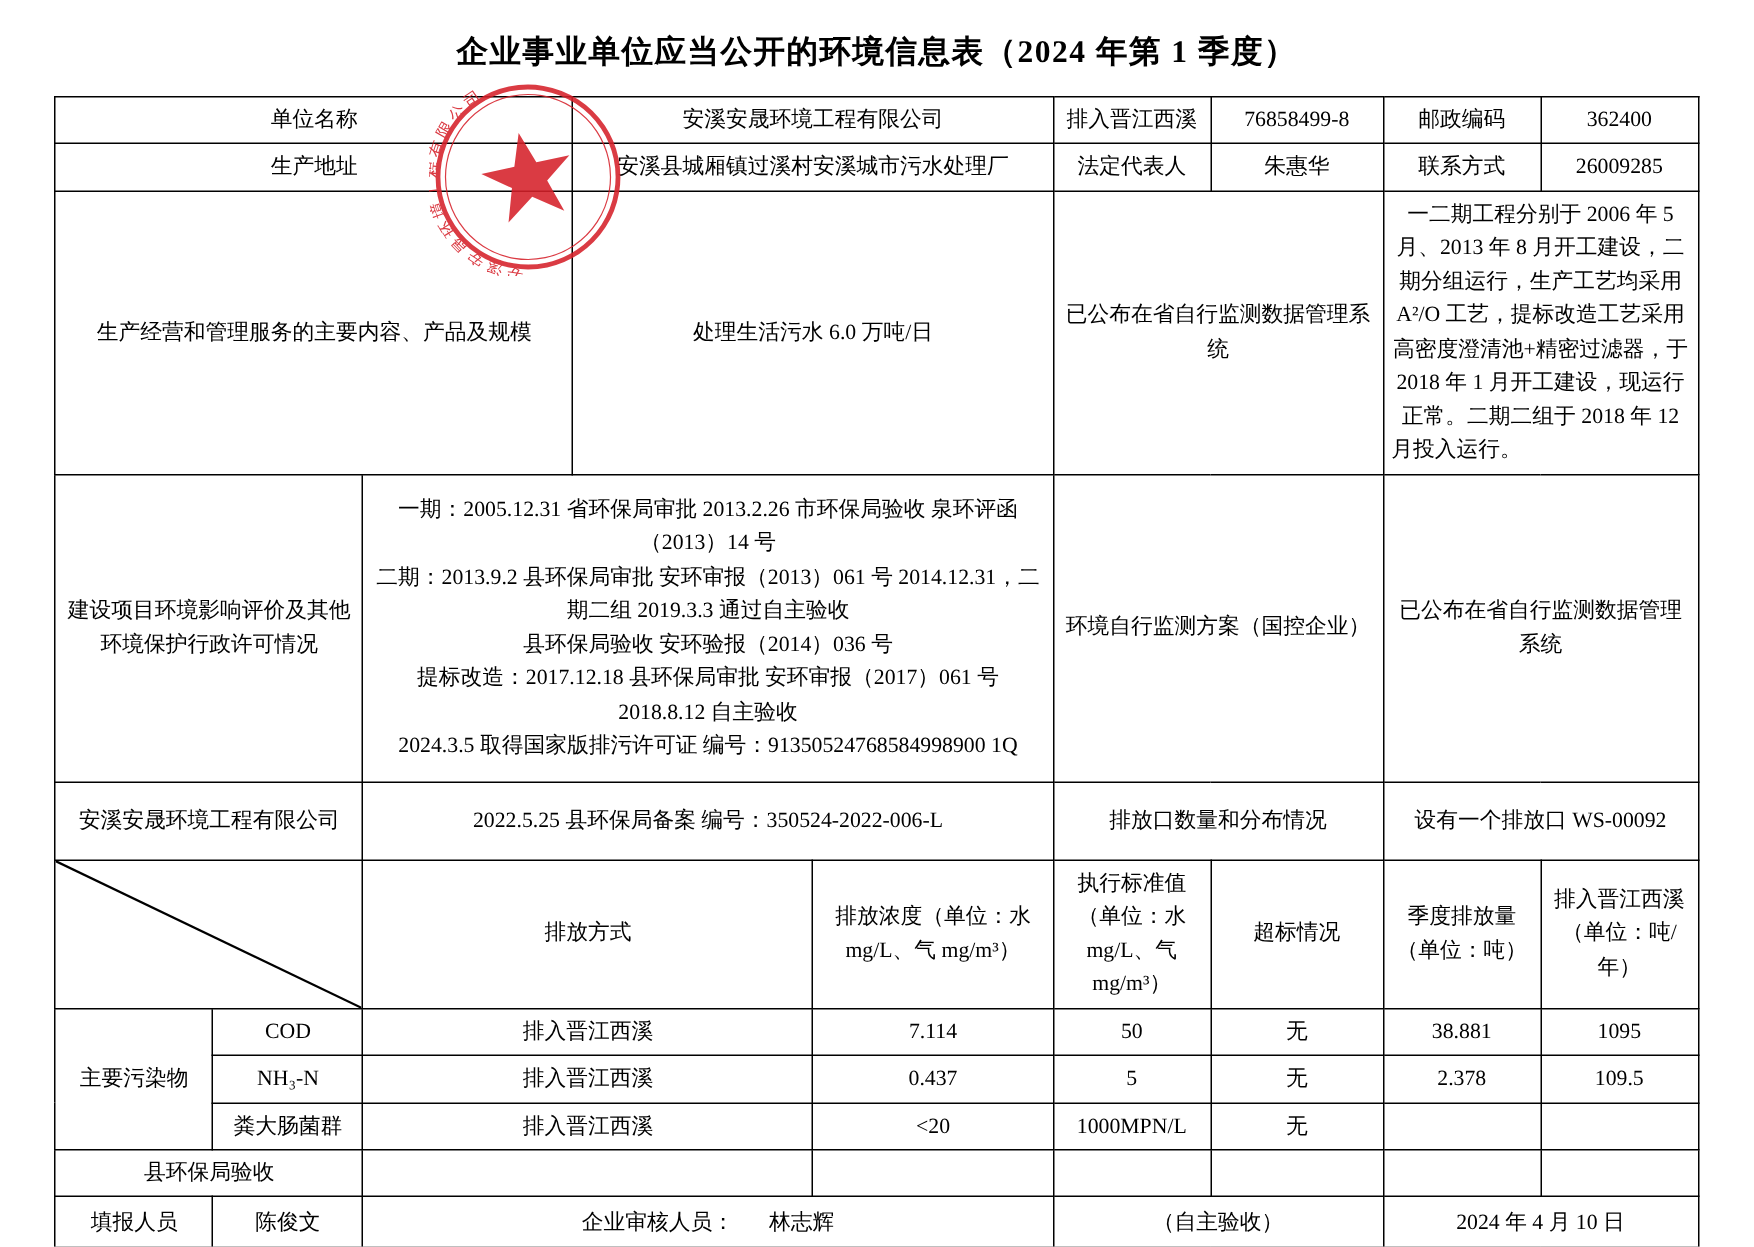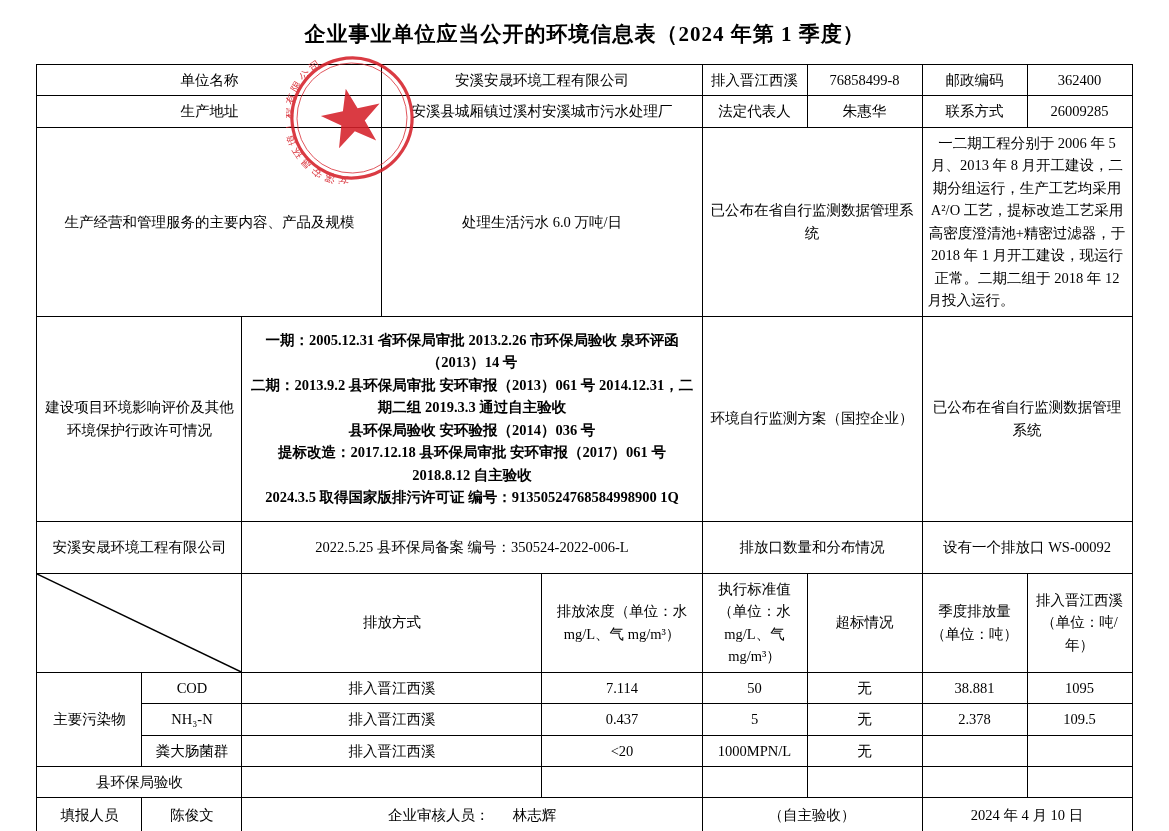--- a/index.html
+++ b/index.html
@@ -43,21 +43,20 @@
     vertical-align: middle;
     padding: 4px 5px;
     line-height: 1.55;
     word-wrap: break-word;
   }
   .small {
     font-size: 13px;
   }
   .left-al {
     text-align: left;
-    font-weight: bold;
   }
   .just {
     text-align: justify;
     text-align-last: left;
   }
   .cell-pad-lr {
     padding-left: 8px;
     padding-right: 8px;
   }
   

